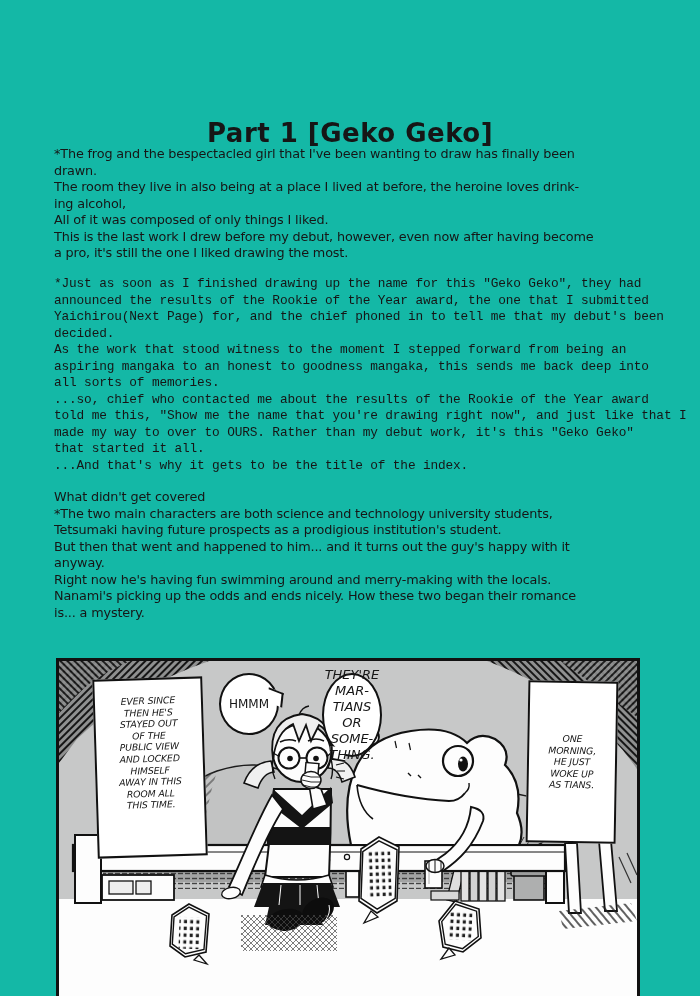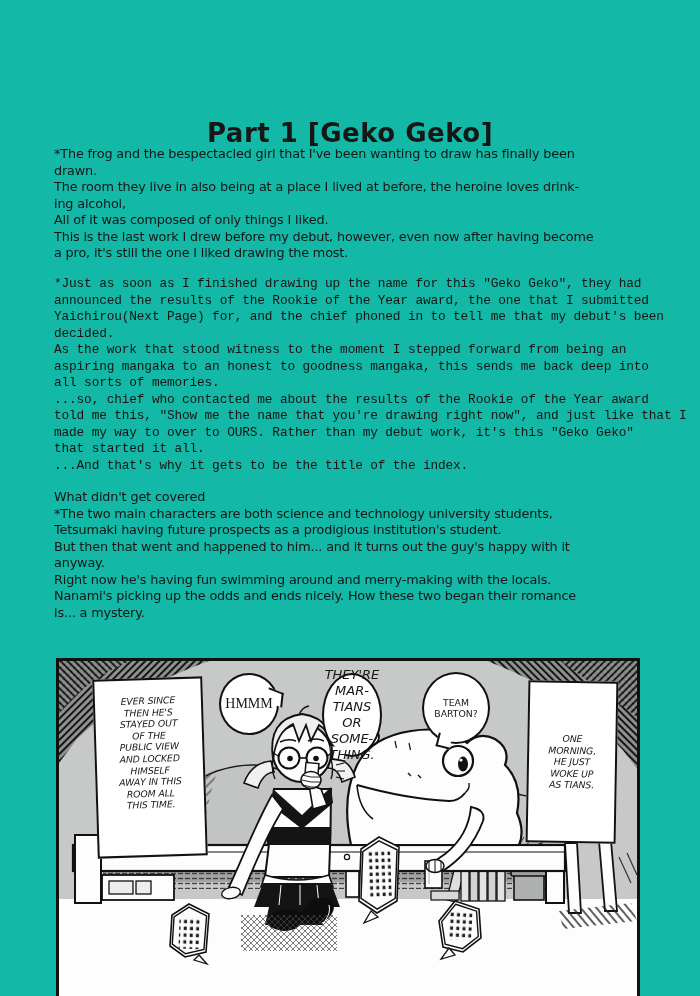--- a/index.html
+++ b/index.html
@@ -21,21 +21,21 @@
            font-style:italic;font-size:9.3px;line-height:11.6px;font-weight:400;
            letter-spacing:-.1px;}
   .caption span{white-space:pre-line;}
   #cap-left{left:36px;top:17px;width:106px;height:160px;transform:rotate(-1.8deg);padding-top:15px;}
   #cap-right{left:468px;top:20px;width:86px;height:158px;transform:rotate(1deg);
              align-items:center;padding-top:0;}
 
   .bubble{position:absolute;background:#fff;border:2px solid #111;border-radius:50%;
           display:flex;align-items:center;justify-content:center;text-align:center;}
   .bubble span{white-space:pre-line;position:relative;z-index:2;}
-  #b-hmmm{left:160px;top:12px;width:56px;height:58px;font-size:14px;font-family:Liberation Serif, serif;}
+  #b-hmmm{left:160px;top:12px;width:56px;height:58px;font-size:12px;}
   #b-mart{left:263px;top:12px;width:56px;height:80px;font-size:13px;line-height:16px;font-style:italic;}
   #b-team{left:363px;top:11px;width:64px;height:68px;font-size:9.3px;line-height:11px;}
   .tail{position:absolute;background:#fff;z-index:1;}
   #b-hmmm .tail{right:-6px;top:15px;width:13px;height:13px;
                 border-top:2.5px solid #111;border-right:2.5px solid #111;
                 transform:skewY(16deg) rotate(6deg);}
   #b-mart .tail{left:7px;bottom:-6px;width:12px;height:12px;
                 border-left:2.5px solid #111;border-bottom:2.5px solid #111;
                 transform:skewX(12deg) rotate(10deg);}
   #b-team .tail{left:13px;bottom:-6px;width:12px;height:12px;
@@ -271,20 +271,15 @@
       <span>HMMM</span>
     </div>
     <div class="bubble" id="b-mart">
       <i class="tail"></i>
       <span>THEY'RE
 MAR-
 TIANS OR
 SOME-
 THING.</span>
     </div>
-    <div class="bubble" id="b-team">
-      <i class="tail"></i>
-      <span>TEAM
-BARTON?</span>
-    </div>
 
   </div>
 </div>
 
 </body></html>

